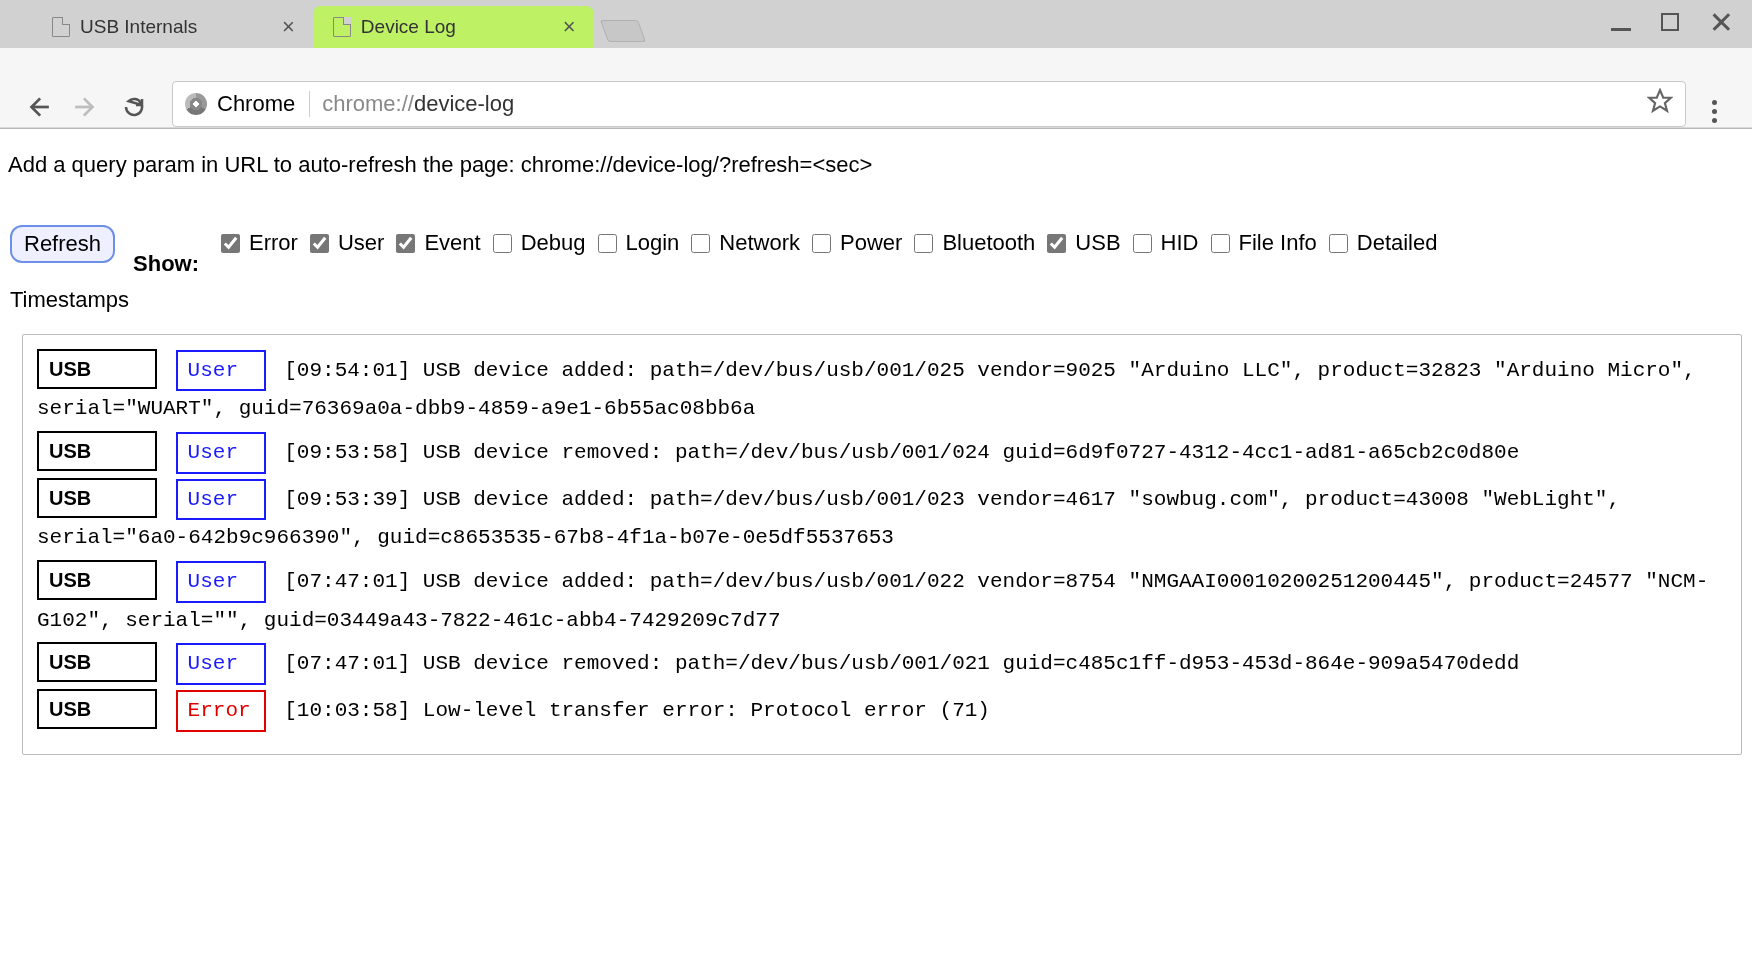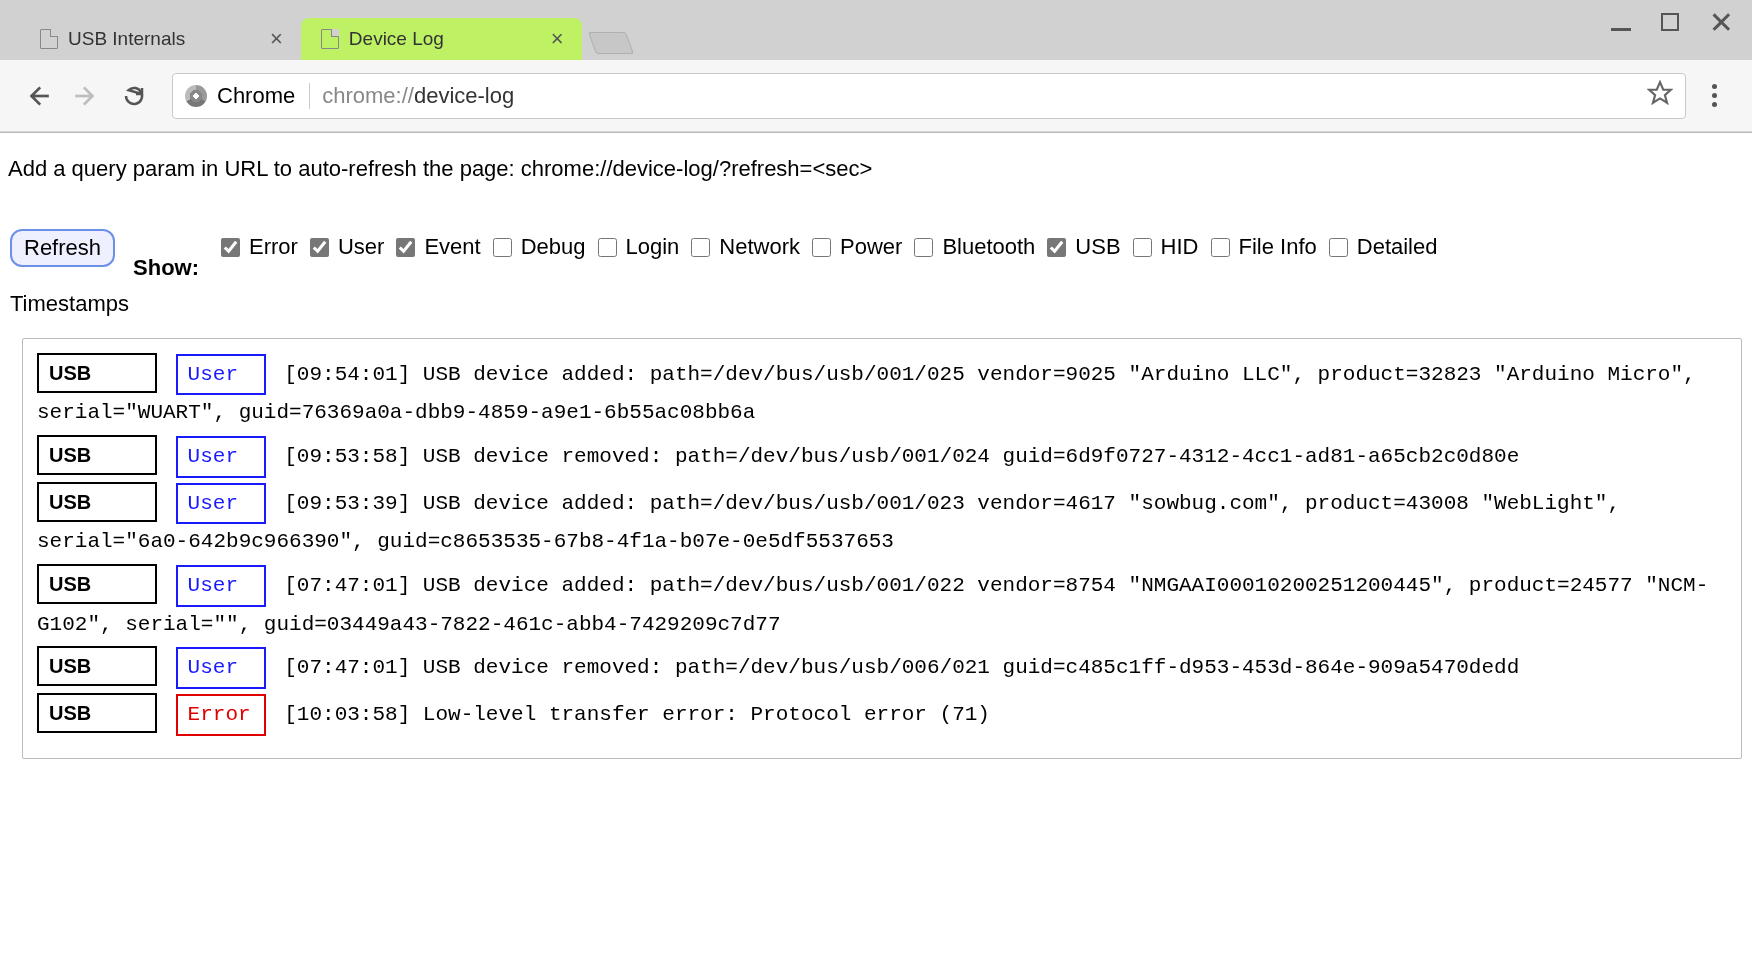--- a/index.html
+++ b/index.html
@@ -1,36 +1,36 @@
 <!DOCTYPE html>
 <html><head>
 <meta charset="utf-8">
 <style>
   * { box-sizing: border-box; }
   html, body { margin:0; padding:0; font-family: Arial, Helvetica, sans-serif; }
   body { width:1752px; height:968px; background:#fff; color:#000; }
 
   
   .chrome-top { background:#d1d1d1; border-bottom:1px solid #b8b8b8; }
-  .tabstrip { display:flex; align-items:flex-end; height:60px; padding-left:20px; position:relative; }
+  .tabstrip { display:flex; align-items:flex-end; height:48px; padding-left:32px; position:relative; }
   .tab { display:flex; align-items:center; gap:10px; height:42px; padding:0 16px 0 20px; margin-top:6px; font-size:19px; color:#333; position:relative; }
   .tab .page-icon { width:18px; height:20px; border:1.5px solid #888; border-radius:1px; position:relative; }
   .tab .page-icon::after { content:""; position:absolute; top:-1px; right:-1px; width:7px; height:7px; background:#d1d1d1; border-left:1.5px solid #888; border-bottom:1.5px solid #888; }
   .tab.inactive { background:#d1d1d1; }
   .tab.active { background:#bef264; border-top-left-radius:8px; border-top-right-radius:8px; z-index:2; }
   .tab.active::before, .tab.active::after { content:""; position:absolute; bottom:0; width:14px; height:14px; background:transparent; }
   .tab .title { min-width:190px; }
   .tab .close { font-size:22px; color:#555; padding:0 2px; }
   .newtab { width:38px; height:22px; margin-left:10px; margin-bottom:6px; background:#c7c7c7; border:1px solid #b0b0b0; transform:skewX(20deg); border-radius:3px; }
   .win-controls { position:absolute; right:18px; top:8px; display:flex; gap:30px; align-items:center; }
   .win-controls span { font-size:24px; color:#555; line-height:1; }
   .win-box { width:18px; height:18px; border:2.5px solid #555; display:inline-block; }
   .win-min { width:20px; height:3px; background:#555; display:inline-block; margin-bottom:0px;}
   
-  .toolbar { display:flex; align-items:center; height:72px; background:#f6f6f6; padding:0 18px; gap:8px; border-bottom:1px solid #d9d9d9; }
+  .toolbar { display:flex; align-items:flex-end; height:80px; background:#f6f6f6; padding:0 18px; gap:8px; border-bottom:1px solid #d9d9d9; }
   .nav-arrow { width:40px; height:40px; display:flex; align-items:center; justify-content:center; color:#555; }
   .nav-arrow.disabled { color:#bdbdbd; }
   .nav-arrow svg { width:26px; height:26px; }
   .reload svg { width:24px; height:24px; }
 
   .omnibox { flex:1; display:flex; align-items:center; height:46px; background:#fff; border:1px solid #c9c9c9; border-radius:4px; margin-left:10px; padding:0 12px; font-size:22px; gap:12px;}
   .omni-prefix { color:#000; font-weight:400; border-right:1px solid #ccc; padding-right:14px; display:flex; align-items:center; gap:10px;}
   .omni-url { color:#888; }
   .omni-url .path { color:#333; }
   .star { margin-left:auto; color:#666; }
@@ -173,17 +173,17 @@
         </label></span>
   </div>
   <div class="ts-label">Timestamps</div>
 
   <div class="log-box">
     <div id="log-container">
         <div class="log-entry"><span class="tag">USB</span> <span class="tag level user">User</span> <span>[09:54:01]</span> <span>USB device added: path=/dev/bus/usb/001/025 vendor=9025 "Arduino LLC", product=32823 "Arduino Micro", serial="WUART", guid=76369a0a-dbb9-4859-a9e1-6b55ac08bb6a</span></div>
         <div class="log-entry"><span class="tag">USB</span> <span class="tag level user">User</span> <span>[09:53:58]</span> <span>USB device removed: path=/dev/bus/usb/001/024 guid=6d9f0727-4312-4cc1-ad81-a65cb2c0d80e</span></div>
         <div class="log-entry"><span class="tag">USB</span> <span class="tag level user">User</span> <span>[09:53:39]</span> <span>USB device added: path=/dev/bus/usb/001/023 vendor=4617 "sowbug.com", product=43008 "WebLight", serial="6a0-642b9c966390", guid=c8653535-67b8-4f1a-b07e-0e5df5537653</span></div>
         <div class="log-entry"><span class="tag">USB</span> <span class="tag level user">User</span> <span>[07:47:01]</span> <span>USB device added: path=/dev/bus/usb/001/022 vendor=8754 "NMGAAI00010200251200445", product=24577 "NCM-G102", serial="", guid=03449a43-7822-461c-abb4-7429209c7d77</span></div>
-        <div class="log-entry"><span class="tag">USB</span> <span class="tag level user">User</span> <span>[07:47:01]</span> <span>USB device removed: path=/dev/bus/usb/006/021 guid=c485c1ff-d953-453d-864e-909a5470dedd</span></div>
+        <div class="log-entry"><span class="tag">USB</span> <span class="tag level user">User</span> <span>[07:47:01]</span> <span>USB device removed: path=/dev/bus/usb/001/021 guid=c485c1ff-d953-453d-864e-909a5470dedd</span></div>
         <div class="log-entry"><span class="tag">USB</span> <span class="tag level error">Error</span> <span>[10:03:58]</span> <span>Low-level transfer error: Protocol error (71)</span></div>
       </div>
   </div>
 </div>
 
 </body></html>

